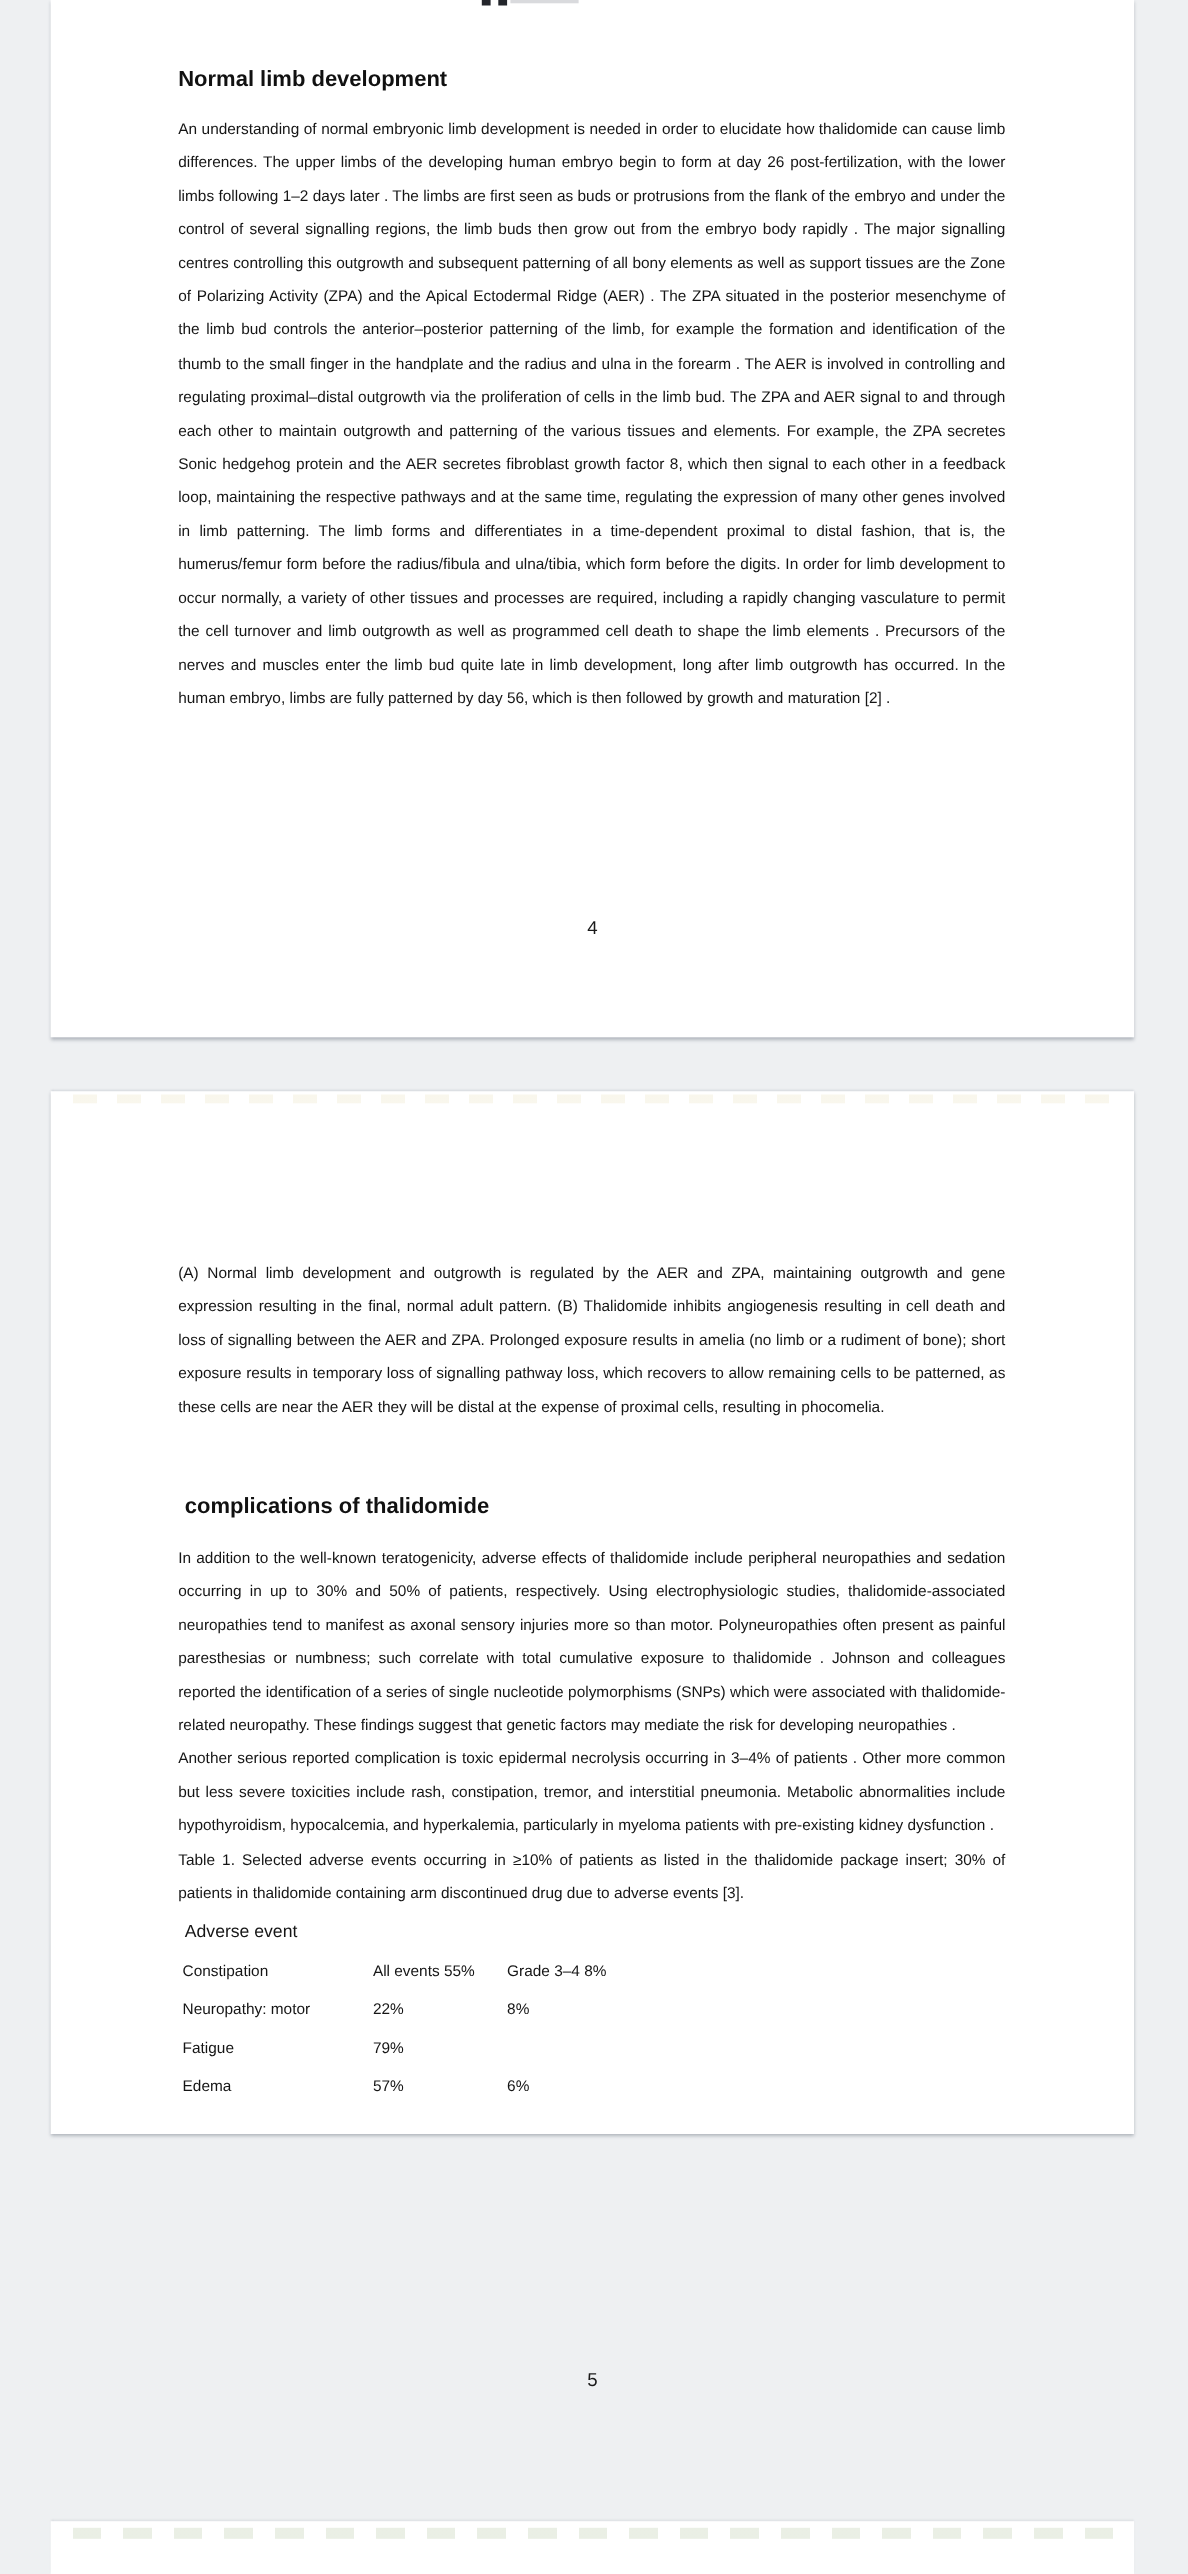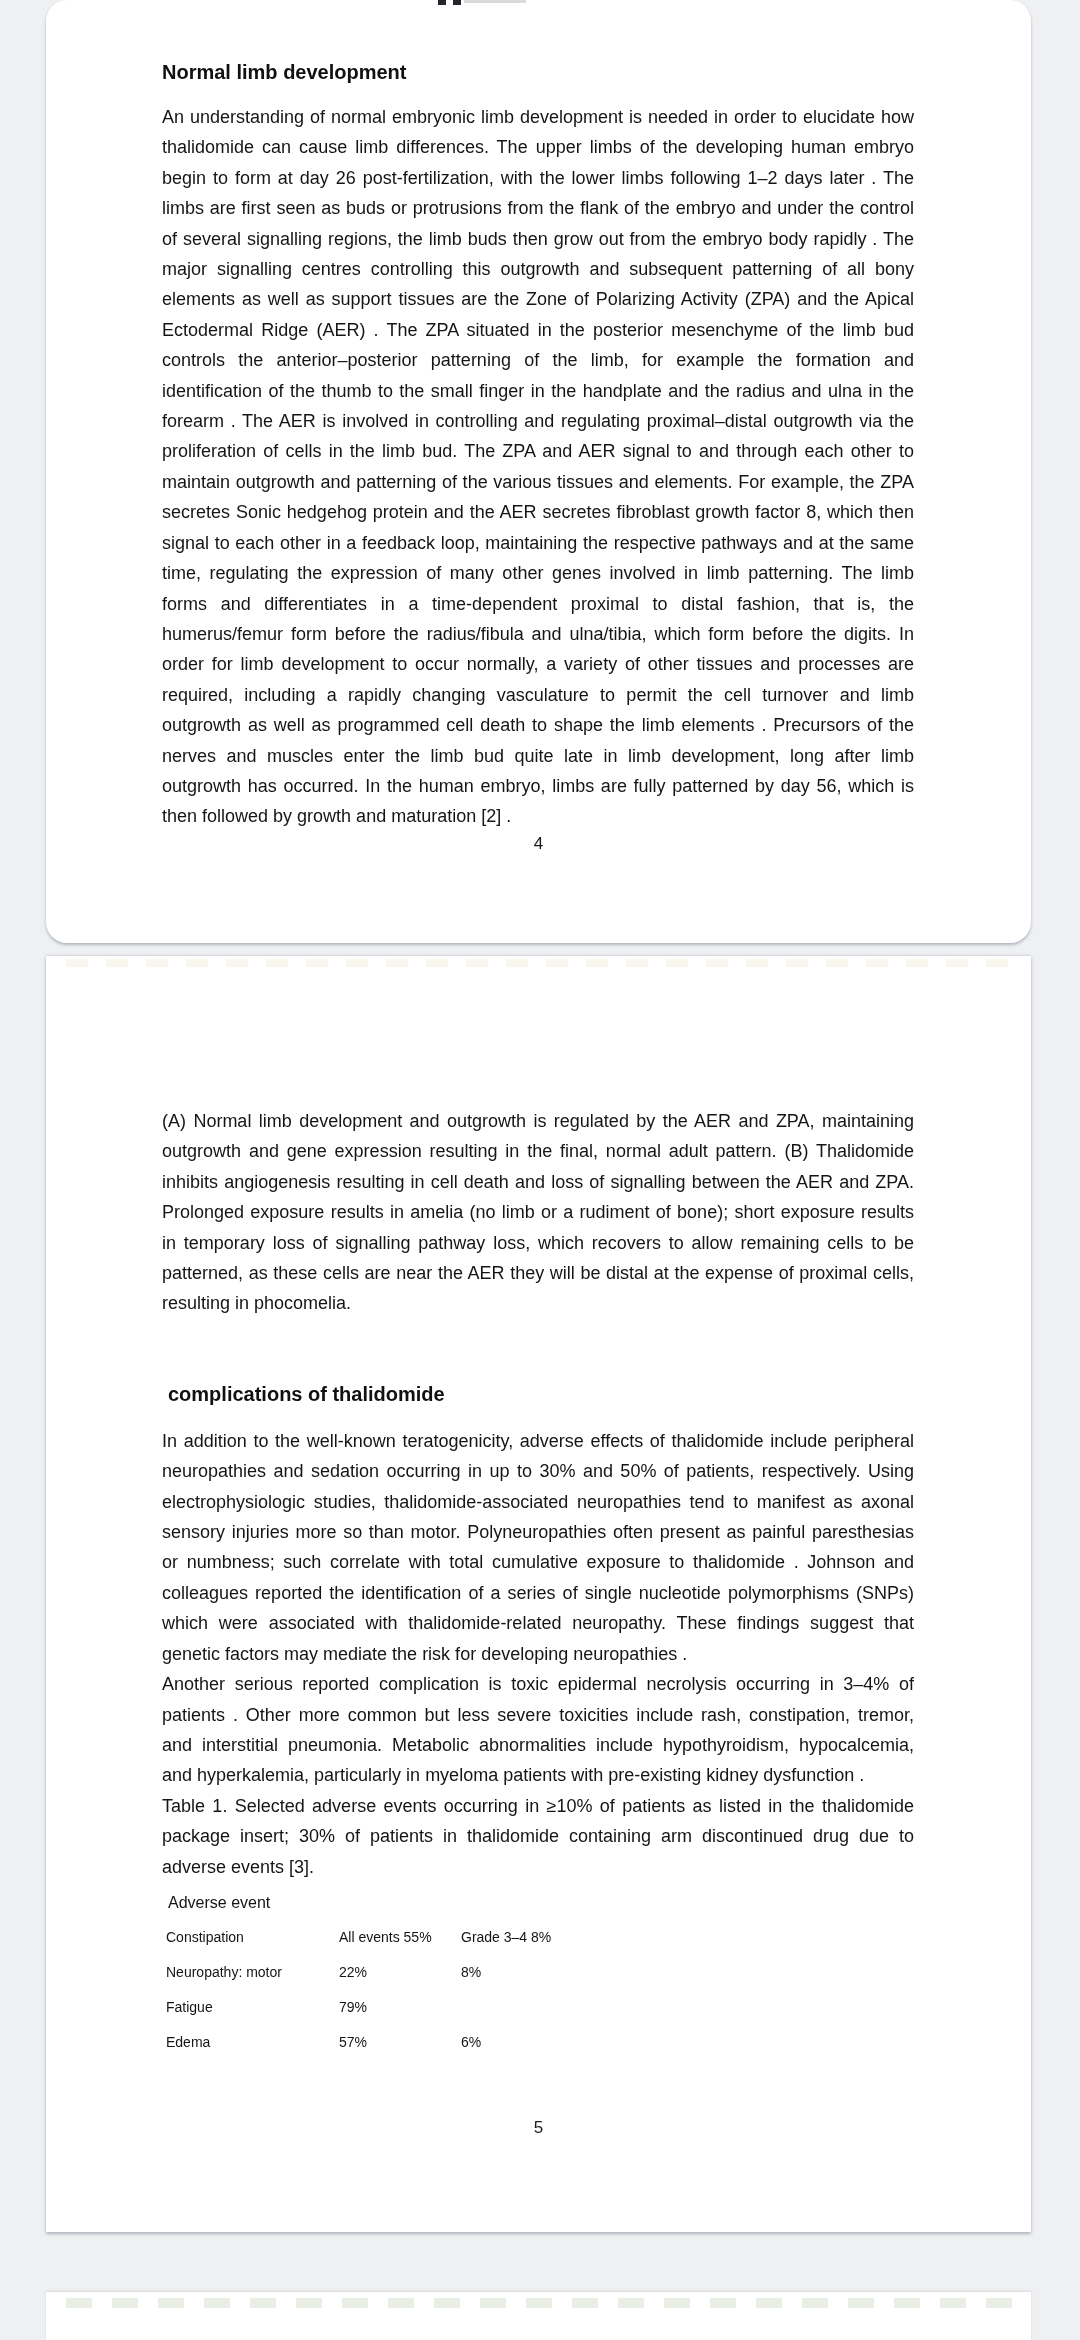--- a/index.html
+++ b/index.html
@@ -17,37 +17,37 @@
     width: 1080px;
     height: 2340px;
   }
   .page {
     position: absolute;
     left: 46px;
     width: 985px;
     background: #ffffff;
     box-shadow: 0 2px 3px rgba(105, 113, 126, 0.45), 0 -1px 2px rgba(105, 113, 126, 0.18);
   }
-  .page-4 { top: 0; height: 943px; box-shadow: 0 2px 3px rgba(105,113,126,0.45); border-radius: 21px; }
-  .page-5 { top: 956px; height: 1276px; }
+  .page-4 { top: 0; height: 943px; box-shadow: 0 2px 3px rgba(105,113,126,0.45); }
+  .page-5 { top: 992px; height: 948px; }
   .page-6 { top: 2292px; height: 48px; box-shadow: 0 -1px 2px rgba(105,113,126,0.18); }
 
   .content {
     padding: 0 117px 0 116px;
   }
   .section-heading {
     margin: 0;
     font-size: 20px;
     font-weight: bold;
     line-height: 30px;
     color: #111111;
   }
   .para {
     margin: 0;
-    font-size: 18px;
+    font-size: 14px;
     line-height: 30.4px;
     text-align: justify;
     color: #151515;
   }
   .page-4 .section-heading { padding-top: 57px; }
   .page-4 .para { margin-top: 15px; }
 
   .page-5 .caption { padding-top: 150px; }
   .page-5 .section-heading { margin-top: 60px; padding-left: 6px; }
   .page-5 .para-block { margin-top: 17px; }

